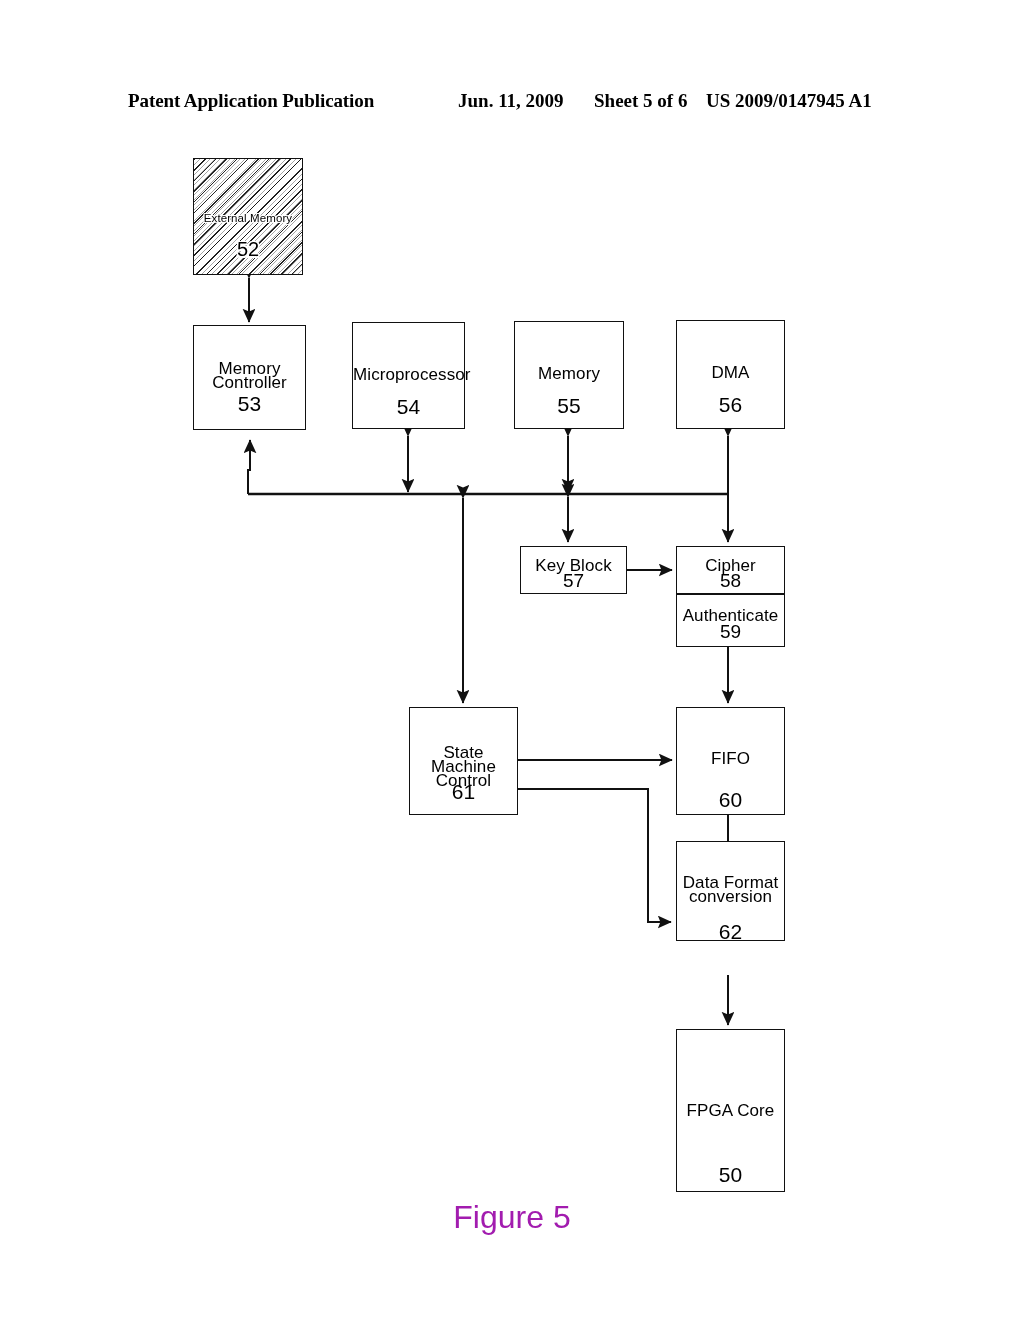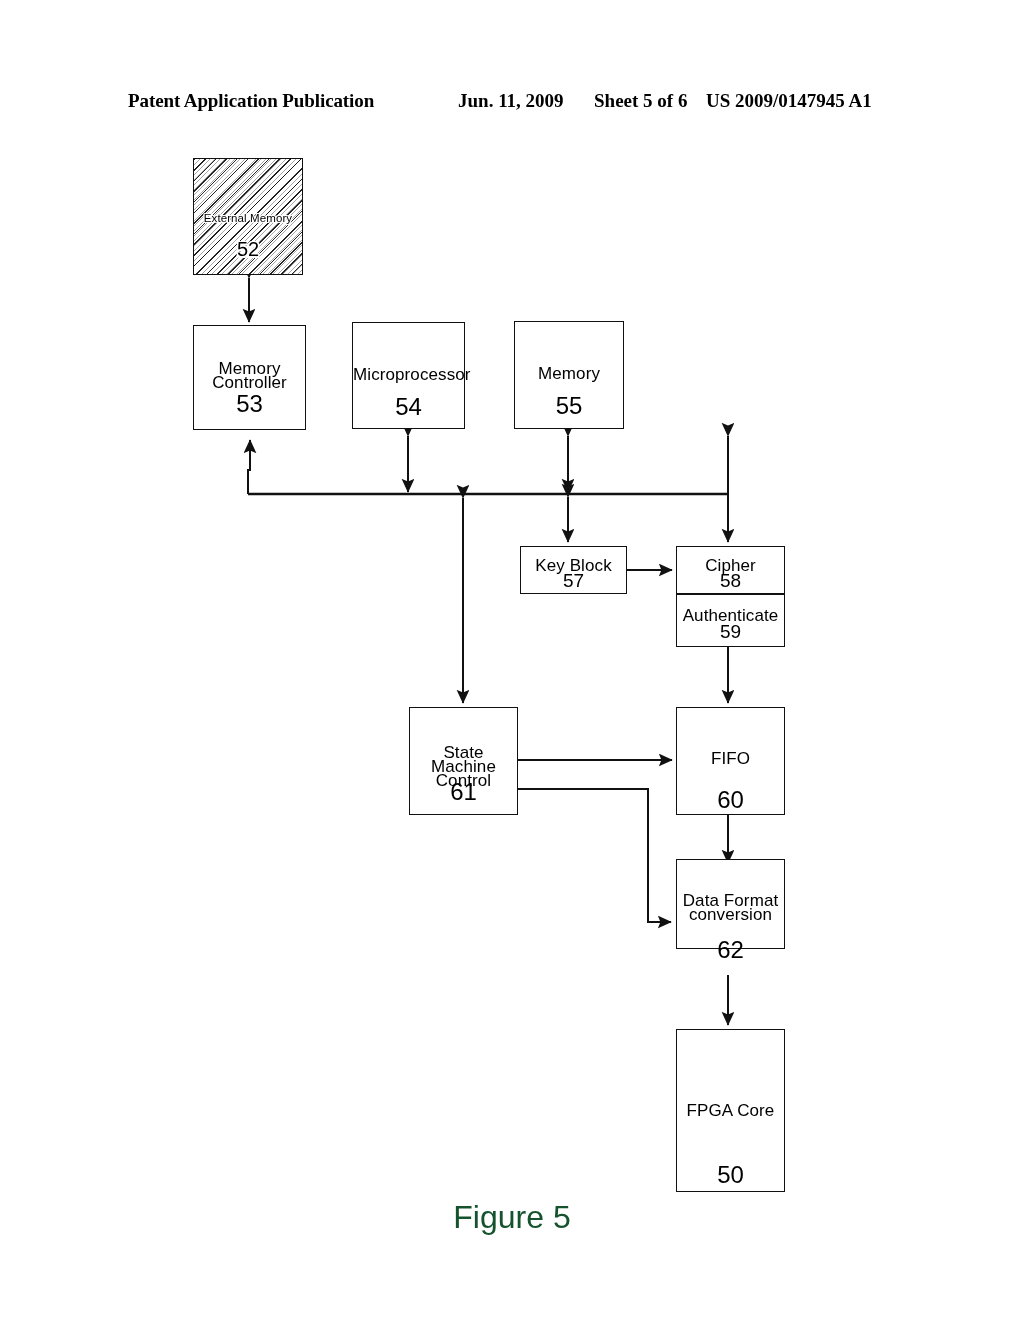--- a/index.html
+++ b/index.html
@@ -50,21 +50,21 @@
     text-align: center;
     font-size: 17px;
     line-height: 14px;
     letter-spacing: 0.1px;
   }
   .box .num {
     position: absolute;
     left: 0;
     right: 0;
     text-align: center;
-    font-size: 24px;
+    font-size: 21px;
     line-height: 23px;
   }
 
   
   #ext-mem {
     left: 193px;
     top: 158px;
     width: 110px;
     height: 117px;
     border: 1.6px solid #111111;
@@ -133,38 +133,38 @@
 
   
   #smc  { left: 409px; top: 707px; width: 109px; height: 108px; }
   #smc .lbl { top: 38px; }
   #smc .num { top: 72px; }
   #fifo { left: 676px; top: 707px; width: 109px; height: 108px; }
   #fifo .lbl { top: 44px; }
   #fifo .num { top: 80px; }
 
   
-  #dfc { left: 676px; top: 859px; width: 109px; height: 90px; }
+  #dfc { left: 676px; top: 841px; width: 109px; height: 100px; }
   #dfc .lbl { top: 34px; }
   #dfc .num { top: 78px; }
 
   
   #core { left: 676px; top: 1029px; width: 109px; height: 163px; }
   #core .lbl { top: 74px; }
   #core .num { top: 133px; }
 
   
   #fig-caption {
     position: absolute;
     left: 0;
     top: 1199px;
     width: 1024px;
     text-align: center;
     font-size: 32px;
-    color: #14532d;
+    color: #a21caf;
   }
 
   
   #wires {
     position: absolute;
     left: 0;
     top: 0;
     width: 1024px;
     height: 1320px;
   }
@@ -237,20 +237,24 @@
   <div class="box" id="micro">
     <div class="lbl">Microprocessor</div>
     <div class="num">54</div>
   </div>
 
   <div class="box" id="memory">
     <div class="lbl">Memory</div>
     <div class="num">55</div>
   </div>
 
+  <div class="box" id="dma">
+    <div class="lbl">DMA</div>
+    <div class="num">56</div>
+  </div>
 
   <div class="box" id="keyblock">
     <div class="lbl">Key Block</div>
     <div class="num">57</div>
   </div>
 
   <div class="box" id="cipher">
     <div class="lbl">Cipher</div>
     <div class="num">58</div>
   </div>

